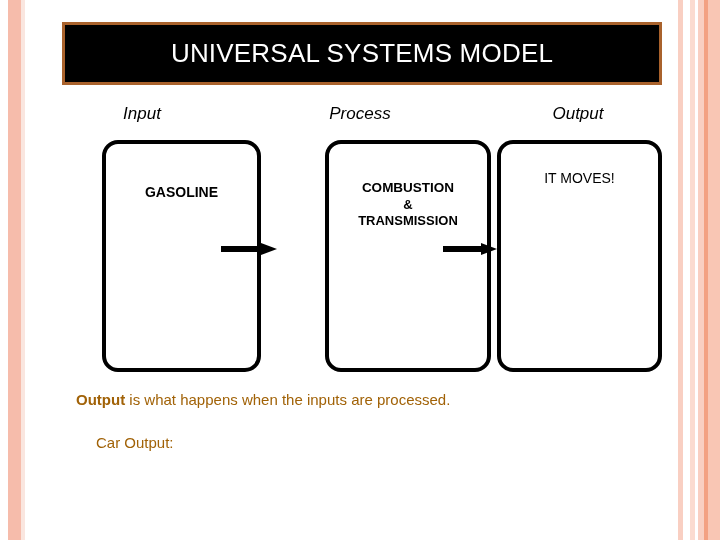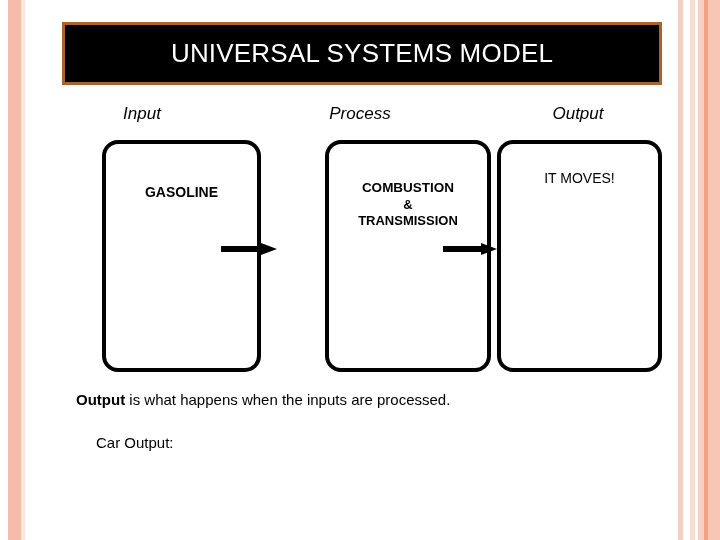--- a/index.html
+++ b/index.html
@@ -131,21 +131,21 @@
     width: 0;
     height: 0;
     border-top: 6px solid transparent;
     border-bottom: 6px solid transparent;
     border-left: 16px solid #000000;
   }
 
   
   .body-line {
     position: absolute;
-    color: #000000;
+    color: #a16207;
     font-size: 15px;
     line-height: 1.35;
     white-space: pre-wrap;
   }
   .line-output  { left: 76px;  top: 390px; width: 560px; }
   .line-example { left: 96px;  top: 433px; width: 520px; }
   .line-q       { left: 96px;  top: 478px; width: 440px; }
   .bold { font-weight: bold; }
 </style>
 </head>

